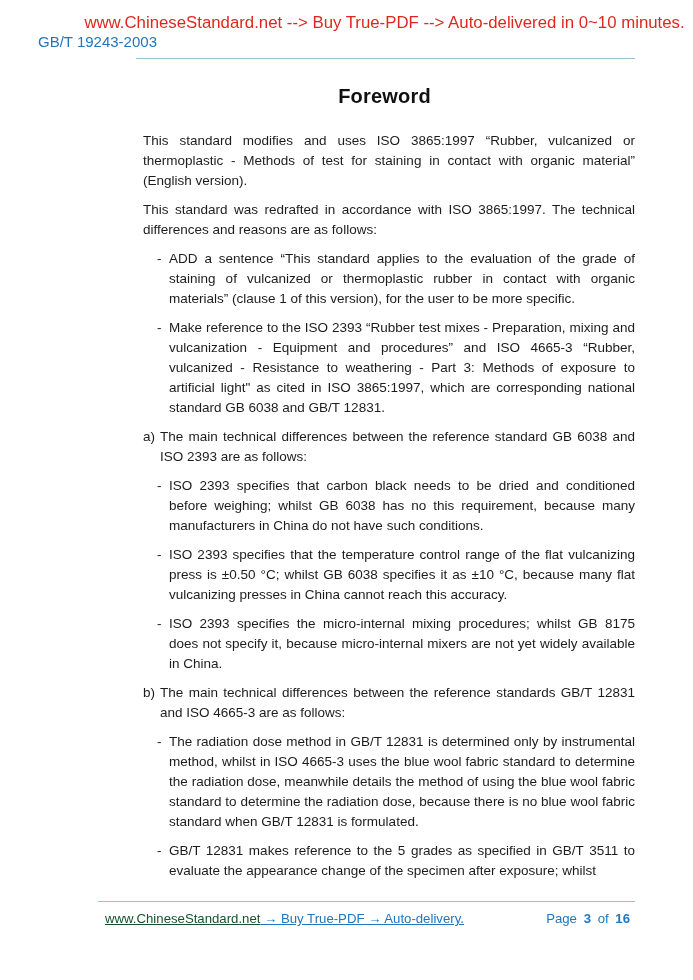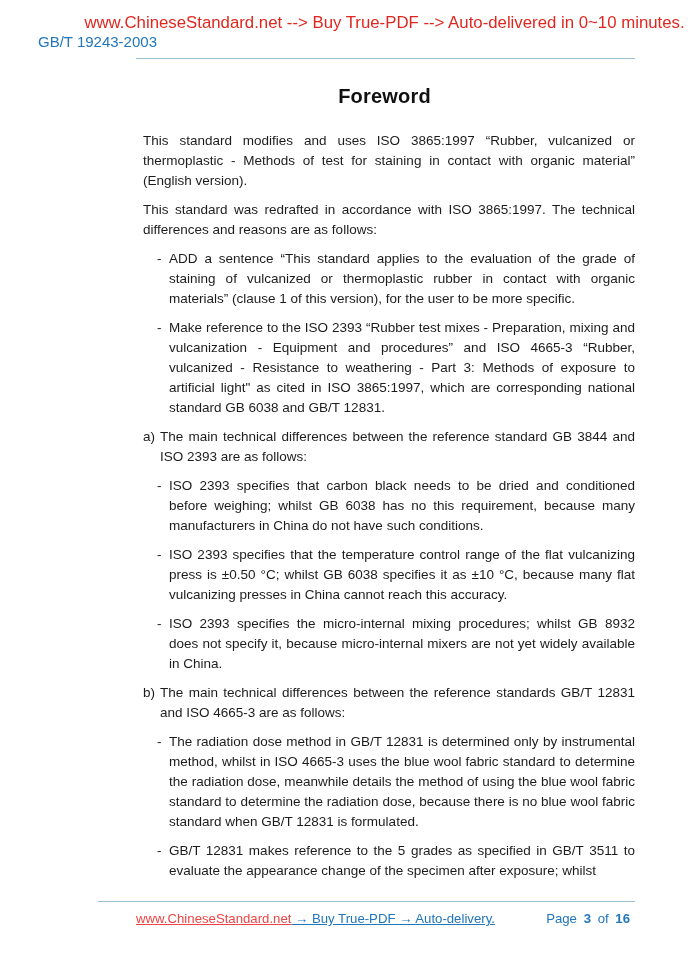--- a/index.html
+++ b/index.html
@@ -62,24 +62,23 @@
   .footer-row {
     display: flex;
     justify-content: space-between;
     align-items: baseline;
     margin: 8px 101px 0 105px;
     color: #2176bd;
     font-size: 13.2px;
     line-height: 17px;
   }
   .footer-left a {
-    color: #ef4444;
+    color: #14532d;
     text-decoration: underline;
     cursor: pointer;
-    margin-left: 31px;
   }
   .footer-rest { white-space: pre-wrap; text-decoration: underline; }
   .footer-right { word-spacing: 3px; }
   .footer-right b { font-weight: bold; }
 </style>
 </head>
 <body>
 
 <div class="page">
 
@@ -100,36 +99,36 @@
       <span class="txt">ADD a sentence “This standard applies to the evaluation of the grade of staining of vulcanized or thermoplastic rubber in contact with organic materials” (clause 1 of this version), for the user to be more specific.</span>
     </div>
 
     <div class="block item dash">
       <span class="marker">-</span>
       <span class="txt">Make reference to the ISO 2393 “Rubber test mixes - Preparation, mixing and vulcanization - Equipment and procedures” and ISO 4665-3 “Rubber, vulcanized - Resistance to weathering - Part 3: Methods of exposure to artificial light" as cited in ISO 3865:1997, which are corresponding national standard GB 6038 and GB/T 12831.</span>
     </div>
 
     <div class="block item alpha">
       <span class="marker">a)</span>
-      <span class="txt">The main technical differences between the reference standard GB 3844 and ISO 2393 are as follows:</span>
+      <span class="txt">The main technical differences between the reference standard GB 6038 and ISO 2393 are as follows:</span>
     </div>
 
     <div class="block item dash">
       <span class="marker">-</span>
       <span class="txt">ISO 2393 specifies that carbon black needs to be dried and conditioned before weighing; whilst GB 6038 has no this requirement, because many manufacturers in China do not have such conditions.</span>
     </div>
 
     <div class="block item dash">
       <span class="marker">-</span>
       <span class="txt">ISO 2393 specifies that the temperature control range of the flat vulcanizing press is ±0.50 °C; whilst GB 6038 specifies it as ±10 °C, because many flat vulcanizing presses in China cannot reach this accuracy.</span>
     </div>
 
     <div class="block item dash">
       <span class="marker">-</span>
-      <span class="txt">ISO 2393 specifies the micro-internal mixing procedures; whilst GB 8932 does not specify it, because micro-internal mixers are not yet widely available in China.</span>
+      <span class="txt">ISO 2393 specifies the micro-internal mixing procedures; whilst GB 8175 does not specify it, because micro-internal mixers are not yet widely available in China.</span>
     </div>
 
     <div class="block item alpha">
       <span class="marker">b)</span>
       <span class="txt">The main technical differences between the reference standards GB/T 12831 and ISO 4665-3 are as follows:</span>
     </div>
 
     <div class="block item dash">
       <span class="marker">-</span>
       <span class="txt">The radiation dose method in GB/T 12831 is determined only by instrumental method, whilst in ISO 4665-3 uses the blue wool fabric standard to determine the radiation dose, meanwhile details the method of using the blue wool fabric standard to determine the radiation dose, because there is no blue wool fabric standard when GB/T 12831 is formulated.</span>

